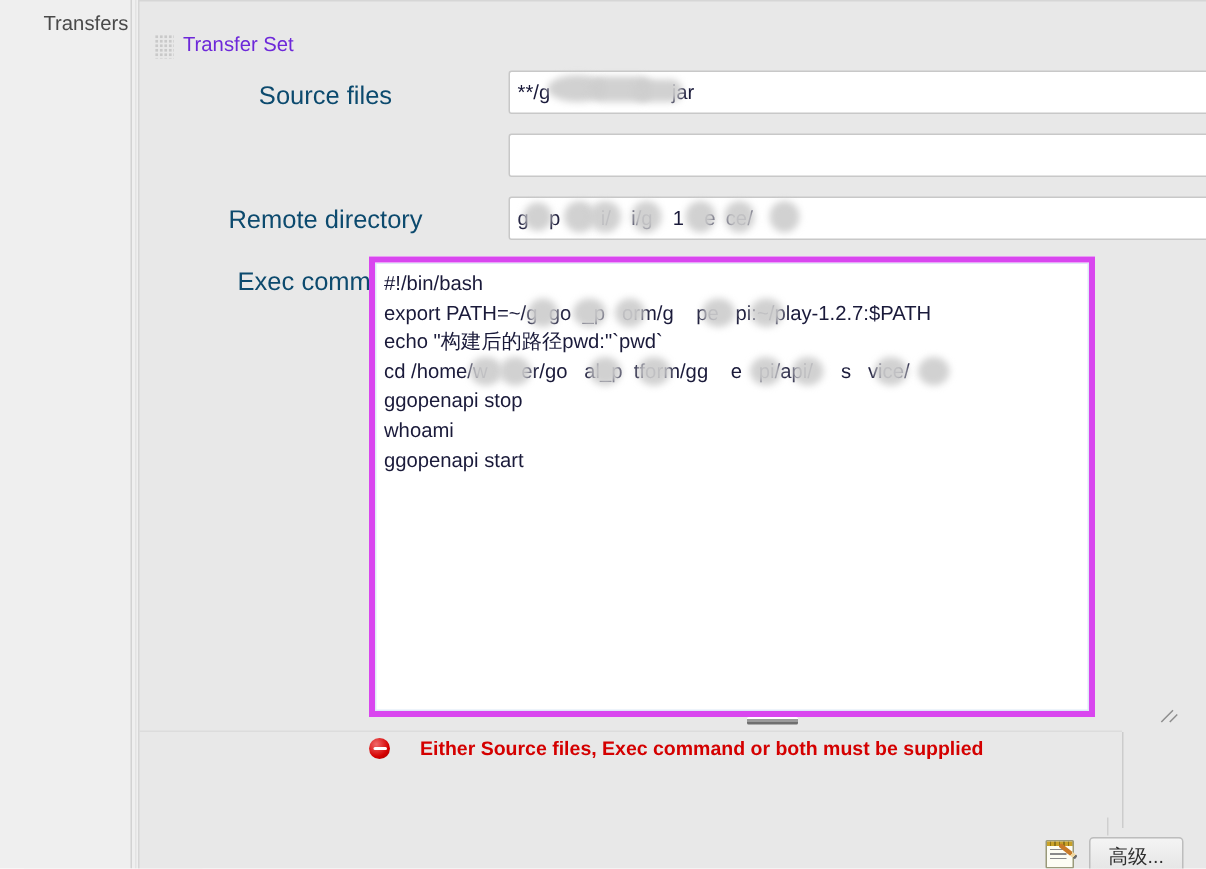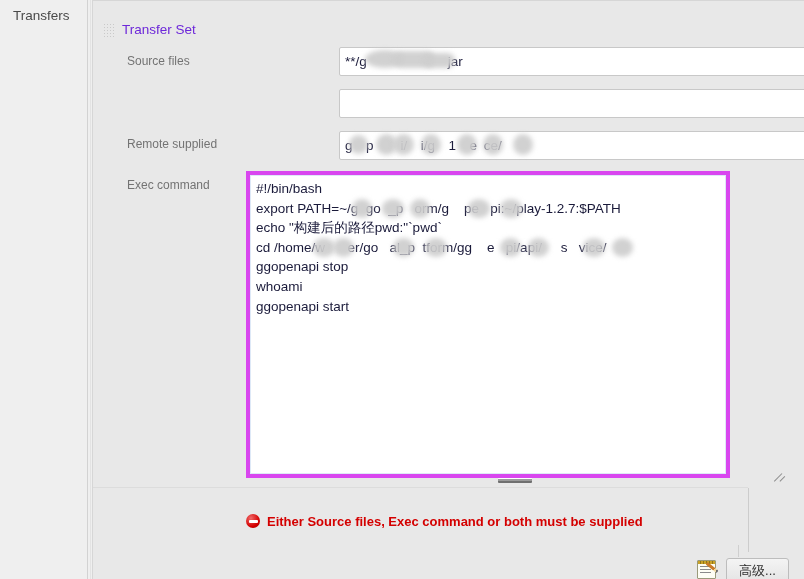--- a/index.html
+++ b/index.html
@@ -18,21 +18,21 @@
   .screen {
     position: relative;
     width: 804px;
     height: 579px;
     background: #efefef;
   }
 
   
   .left-col {
     position: absolute;
-    left: 0; top: 0;
+    left: 16px; top: 0;
     width: 87px;
     height: 579px;
     background: #efefef;
     padding-left: 32px;
   }
   .left-label {
     position: absolute;
     left: 13px;
     top: 8px;
     font-size: 13.5px;
@@ -78,24 +78,24 @@
     position: absolute;
     left: 29px; top: 21px;
     font-size: 13.5px;
     color: #6d28d9;
     white-space: nowrap;
   }
 
   
   .row-label {
     position: absolute;
-    text-align: left;
+    text-align: center;
     width: 180px;
-    font-size: 12px;
-    color: #737373;
+    font-size: 17px;
+    color: #0c4a6e;
     white-space: nowrap;
   }
   .lbl-source   { left: 34px; top: 53px; }
   .lbl-prefix   { left: 34px; top: 93px; }
   .lbl-remote   { left: 34px; top: 136px; }
   .lbl-exec     { left: 34px; top: 177px; }
 
   .text-input {
     position: absolute;
     left: 246px;
@@ -176,24 +176,24 @@
     width: 34px;
     height: 5px;
     background: linear-gradient(#ffffff 0 1px, #9a9a9a 1px 3px, #6f6f6f 3px 5px);
     border-radius: 1px;
   }
 
   
   .error-row {
     position: absolute;
     left: 246px;
-    top: 514px;
+    top: 491px;
     display: flex;
-    align-items: flex-start;
-    gap: 7px;
+    align-items: center;
+    gap: 20px;
   }
   .error-icon {
     width: 14px; height: 14px;
     border-radius: 50%;
     background: radial-gradient(circle at 35% 30%, #f06a6a 0%, #d40000 62%, #9c0000 100%);
     position: relative;
     flex: none;
   }
   .error-icon::after {
     content: "";
@@ -323,21 +323,21 @@
     <input class="text-input inp-source" type="text" readonly="" value="" style="">
     <div class="inp-value-wrap" style="left:252px; top:46px;">
       <span>**/g</span><span style="opacity:0;">xxxxxxxxxxxx</span><span>jar</span>
     </div>
     <div class="blur" style="left:272px; top:49px; width:40px; height:18px;"></div>
     <div class="blur" style="left:300px; top:50px; width:42px; height:17px; border-radius:9px;"></div>
     <div class="blur" style="left:330px; top:52px; width:32px; height:15px; border-radius:8px;"></div>
 
     <input class="text-input inp-prefix" type="text" value="" style="">
 
-    <div class="row-label lbl-remote">Remote supplied</div>
+    <div class="row-label lbl-remote">Remote directory</div>
     <input class="text-input inp-remote" type="text" readonly="" style="">
     <div class="inp-value-wrap" style="left:252px; top:130px;">
       <span>g</span><span style="opacity:0">xx</span><span>p</span><span style="opacity:0">xxxx</span><span>i/</span><span style="opacity:0">xx</span><span>i/g</span><span style="opacity:0">xx</span><span>1</span><span style="opacity:0">xx</span><span>e</span><span style="opacity:0">x</span><span>ce/</span>
     </div>
     <div class="blur" style="left:256px; top:134px; width:19px; height:19px;"></div>
     <div class="blur" style="left:283px; top:133px; width:21px; height:21px;"></div>
     <div class="blur" style="left:300px; top:133px; width:21px; height:21px;"></div>
     <div class="blur" style="left:328px; top:133px; width:20px; height:21px;"></div>
     <div class="blur" style="left:364px; top:133px; width:20px; height:21px;"></div>
     <div class="blur" style="left:390px; top:133px; width:20px; height:21px;"></div>

